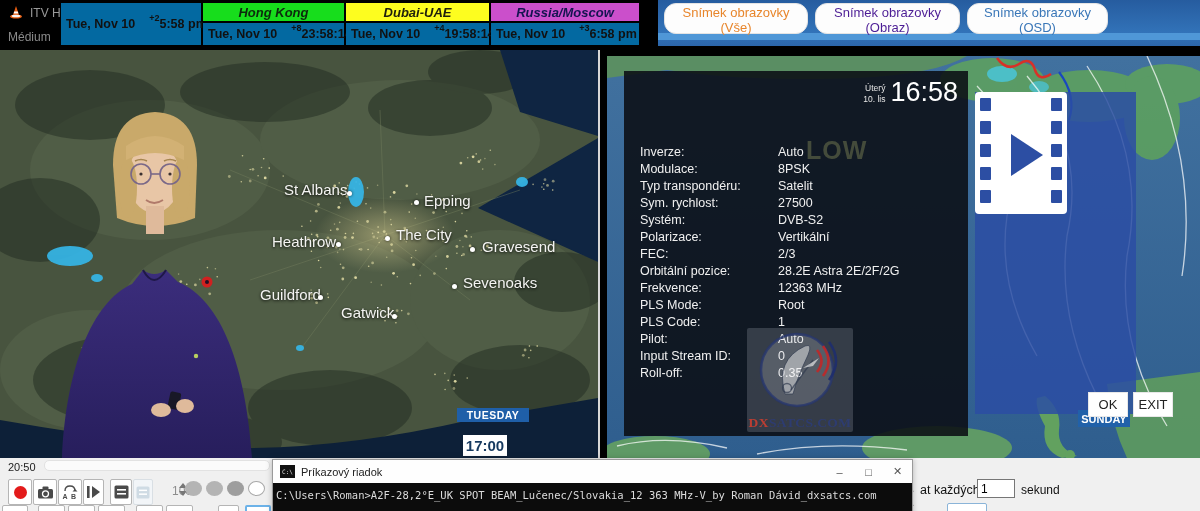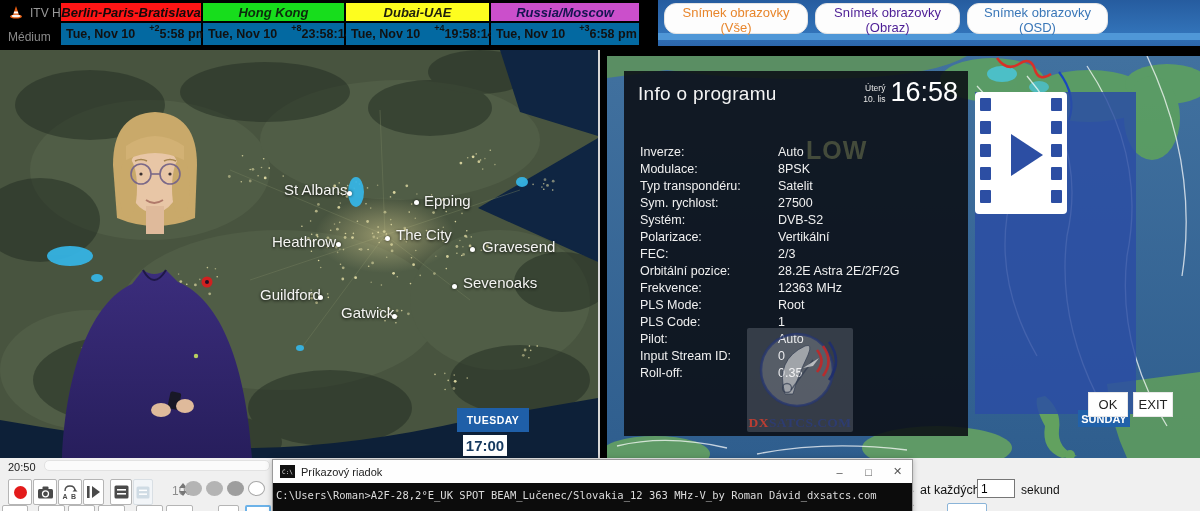--- a/index.html
+++ b/index.html
@@ -26,21 +26,21 @@
             border-radius:12px;font-size:13px;font-family:inherit;cursor:pointer;z-index:2;}
 
   
   .video-left{position:absolute;left:0;top:50px;width:598px;height:408px;z-index:1;border-right:2px solid #d8d8d8;background:#46523f;}
   .video-right{position:absolute;left:607px;top:56px;width:593px;height:402px;z-index:1;background:#3a6a9d;}
   .video-left svg,.video-right svg{position:absolute;left:0;top:0;}
   .map-label{position:absolute;color:#f4f4f2;font-size:15px;text-shadow:0 1px 3px rgba(0,0,0,.9);white-space:nowrap;z-index:3;}
   .map-dot{position:absolute;width:5px;height:5px;border-radius:50%;background:#fff;box-shadow:0 0 3px rgba(0,0,0,.8);z-index:3;}
   .time-badge-time{position:absolute;left:463px;top:337px;width:44px;height:21px;background:#fff;color:#16395f;
        font-weight:700;font-size:15px;display:flex;align-items:center;justify-content:center;z-index:3;margin-top:48px;}
-  .time-badge-day{position:absolute;left:457px;top:358px;width:72px;height:24px;background:#1f5fa8;color:#fff;
+  .time-badge-day{position:absolute;left:457px;top:358px;width:72px;height:14px;background:#1f5fa8;color:#fff;
        font-weight:700;font-size:10.5px;display:flex;align-items:center;justify-content:center;letter-spacing:.5px;z-index:3;}
 
   
   .osd-panel{position:absolute;left:624px;top:71px;width:344px;height:365px;background:rgba(10,13,18,.87);z-index:5;color:#eee;}
   .osd-title{position:absolute;left:14px;top:12px;font-size:19px;font-weight:400;color:#f4f4f4;letter-spacing:.3px;}
   .osd-clock{position:absolute;right:10px;top:8px;display:flex;align-items:flex-start;gap:5px;}
   .osd-clock-date{font-size:8.5px;line-height:1.25;color:#e6e6e6;margin-top:4px;text-align:right;}
   .osd-clock-time{font-size:27px;font-weight:300;color:#fff;line-height:1;}
   .osd-row{position:absolute;left:16px;height:17px;font-size:12.5px;color:#f0f0f0;white-space:nowrap;}
   .osd-value{position:absolute;left:138px;white-space:nowrap;}
@@ -107,21 +107,20 @@
         <ellipse cx="8" cy="11" rx="4.4" ry="1.3" fill="#f5f5f5"></ellipse>
       </svg>
       <span>ITV HD -</span>
     </div>
     <div class="menu-row">
       <span>Médium</span>
       <span>P</span>
     </div>
     <div class="clock-table" id="clocks">
         <div class="clock-col" style="width: 140px;">
-          <div class="clock-head" style="background: rgb(255, 21, 21); color: rgb(20, 10, 10);">Berlin-Paris-Bratislava</div>
           <div class="clock-time">
             <span>Tue, Nov 10</span>
             <span class="clock-offset">+2</span>
             <span class="clock-hhmm">5:58 pm</span>
           </div>
         </div>
         <div class="clock-col" style="width: 141px;">
           <div class="clock-head" style="background: rgb(23, 221, 28); color: rgb(13, 42, 13);">Hong Kong</div>
           <div class="clock-time">
             <span>Tue, Nov 10</span>
@@ -516,21 +515,20 @@
         <path d="M10,390 Q60,378 120,392"></path>
           <path d="M150,398 Q220,384 300,394"></path>
       </g>
 
       <path d="M390,2 Q400,16 412,8 Q424,0 428,14 Q432,26 444,18" stroke="#d83028" stroke-width="2.5" fill="none"></path>
       <path d="M452,16 Q470,40 462,64" stroke="#1848c0" stroke-width="2.2" fill="none"></path>
     </svg>
   </div>
 
   <div class="osd-panel">
-    <div class="osd-title">Info o programu</div>
     <div class="osd-clock">
       <div class="osd-clock-date">
         <div>Úterý</div>
           <div>10. lis</div>
       </div>
       <div class="osd-clock-time">16:58</div>
     </div>
     <div id="osdrows">
         <div class="osd-row" style="top: 74px;"><span class="osd-label">Inverze:</span><span class="osd-value">Auto</span></div>
         <div class="osd-row" style="top: 91px;"><span class="osd-label">Modulace:</span><span class="osd-value">8PSK</span></div>

